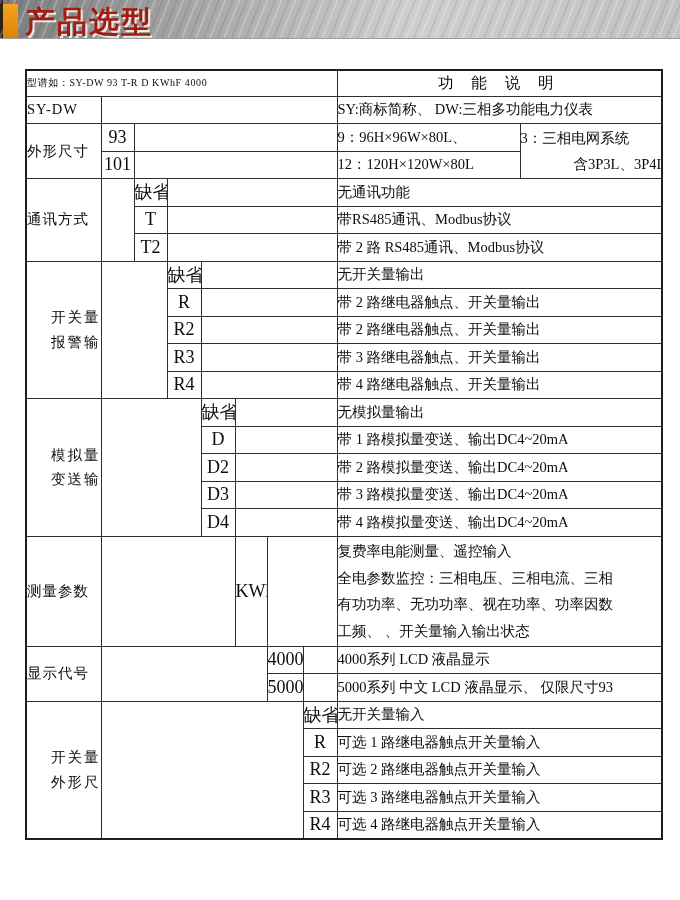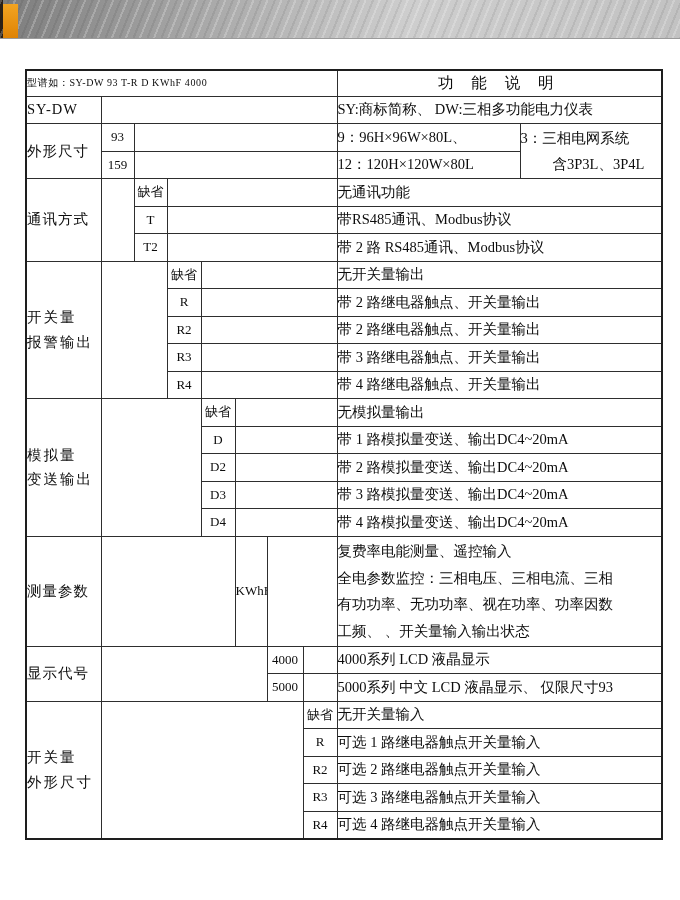--- a/index.html
+++ b/index.html
@@ -33,36 +33,37 @@
             border:2px solid #1e1e1e; font-size:14.5px; color:#0c0c0c; }
   .spec-table td { border:1px solid #2e2e2e; padding:0; vertical-align:middle; overflow:hidden; }
   .spec-table tr { height:27.5px; }
   .spec-table thead tr { height:26px; }
   .spec-table tr.tall { height:110px; }
 
   .model-header { padding-left:8px; font-size:10px; letter-spacing:0.6px; white-space:nowrap;margin-top:44px; }
   .func-header  { text-align:center; font-size:15.5px; letter-spacing:7px;margin-top:24px; }
 
   .cat  { font-size:14.5px; }
-  .cat .line { line-height:1.7; letter-spacing:2px; white-space:nowrap; }
+  .cat .line { line-height:1.7; letter-spacing:2px; white-space:nowrap;padding-left:24px; }
   .cat.single { letter-spacing:1px; }
-  .code { text-align:center; font-size:13px; white-space:nowrap; }
+  .code { text-align:center; font-size:18px; white-space:nowrap; }
   .desc { padding:0 3px 0 9px; white-space:nowrap; }
   .desc .line { line-height:26.5px; white-space:nowrap; }
-  .side .line2 { padding-left:32px; }
+  .side .line2 { padding-left:16px;margin-left:37px; }
   .filler { background:#ffffff; }
 </style>
 </head>
 <body>
 
 <div class="page">
 
   <div class="banner">
     <div class="banner-edge"></div>
     <div class="accent-bar"></div>
+    <h1 class="banner-title">产品选型</h1>
   </div>
 
 
   <table class="spec-table">
     <colgroup>
       <col style="width:75px">
         <col style="width:33px">
         <col style="width:33px">
       <col style="width:34px">
         <col style="width:34px">
@@ -88,21 +89,21 @@
           <td class="cat single" rowspan="2">外形尺寸</td>
           <td class="code">93</td>
           <td class="filler" colspan="6"></td>
           <td class="desc">9：96H×96W×80L、</td>
           <td class="desc side" rowspan="2">
             <div class="line line1">3：三相电网系统</div>
             <div class="line line2">含3P3L、3P4L</div>
           </td>
         </tr>
         <tr>
-          <td class="code">159</td>
+          <td class="code">101</td>
           <td class="filler" colspan="6"></td>
           <td class="desc">12：120H×120W×80L</td>
         </tr>
         <tr>
           <td class="cat single" rowspan="3">通讯方式</td>
           <td class="filler" rowspan="3" colspan="1"></td>
           <td class="code">缺省</td>
           <td class="filler" colspan="5"></td>
           <td class="desc" colspan="2">无通讯功能</td>
         </tr>

